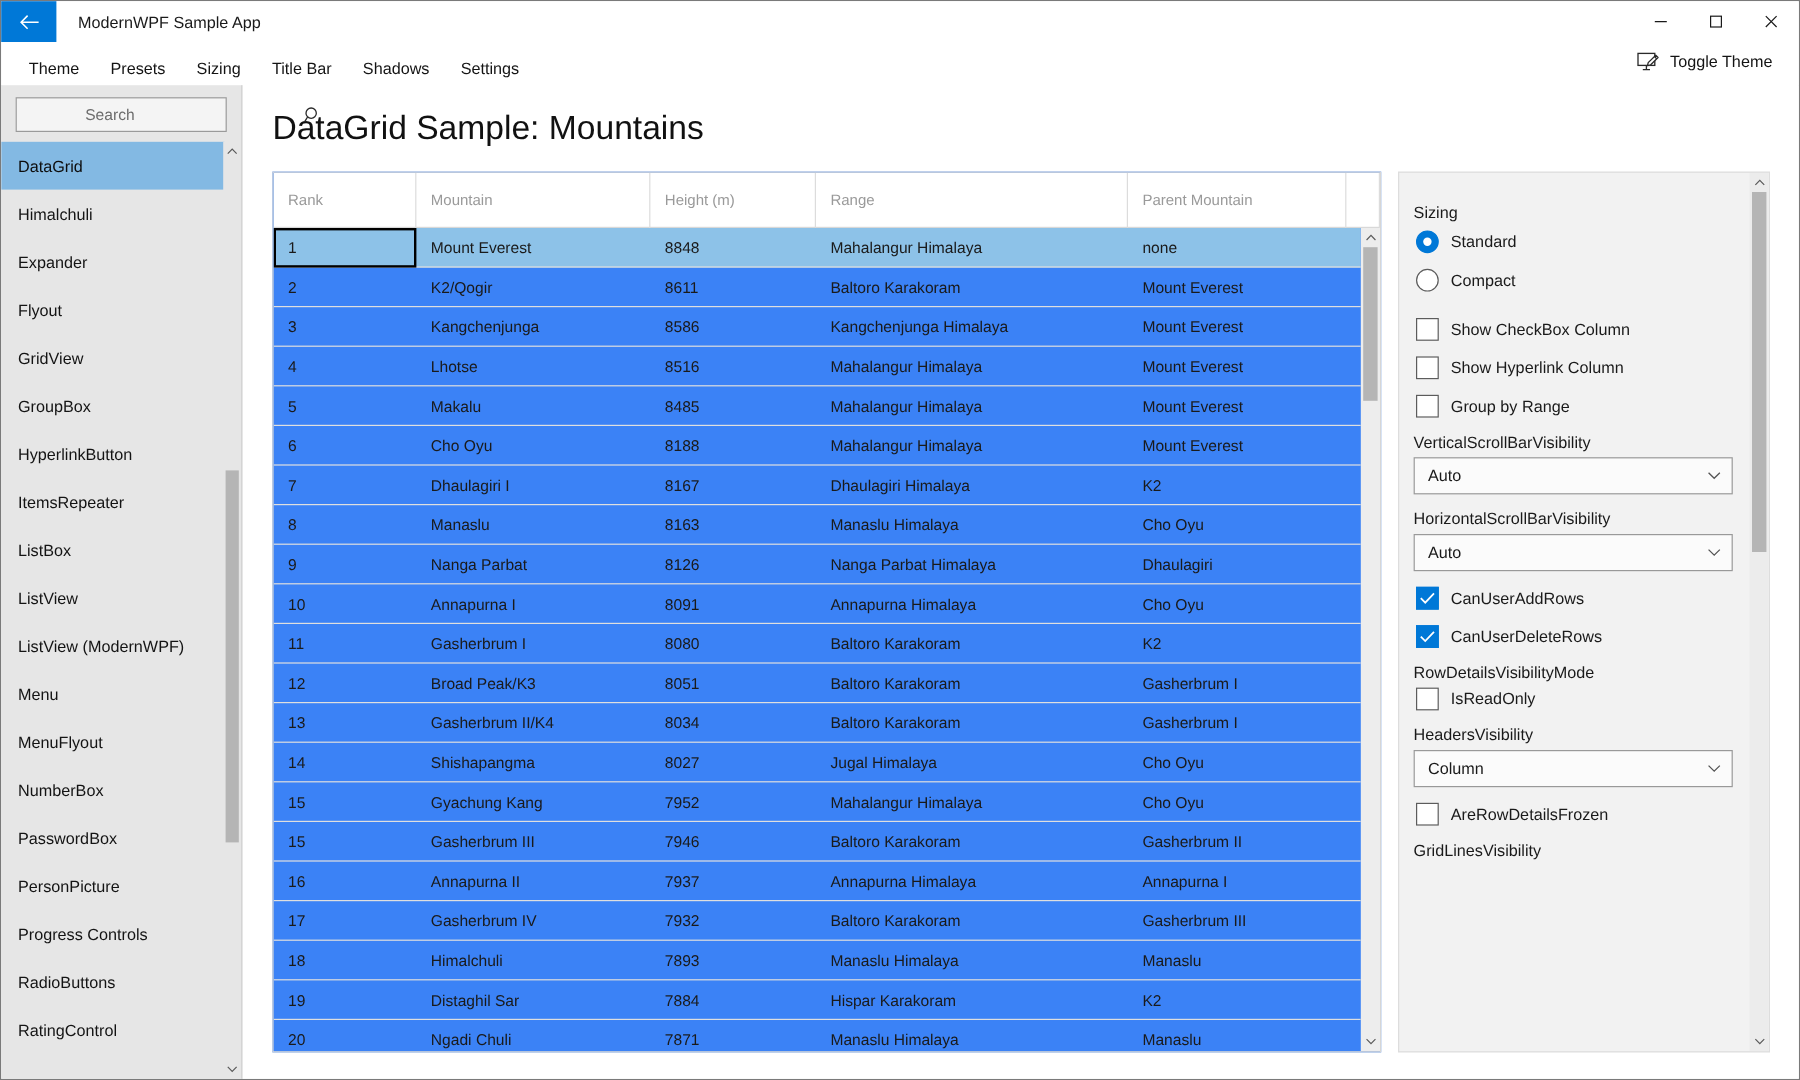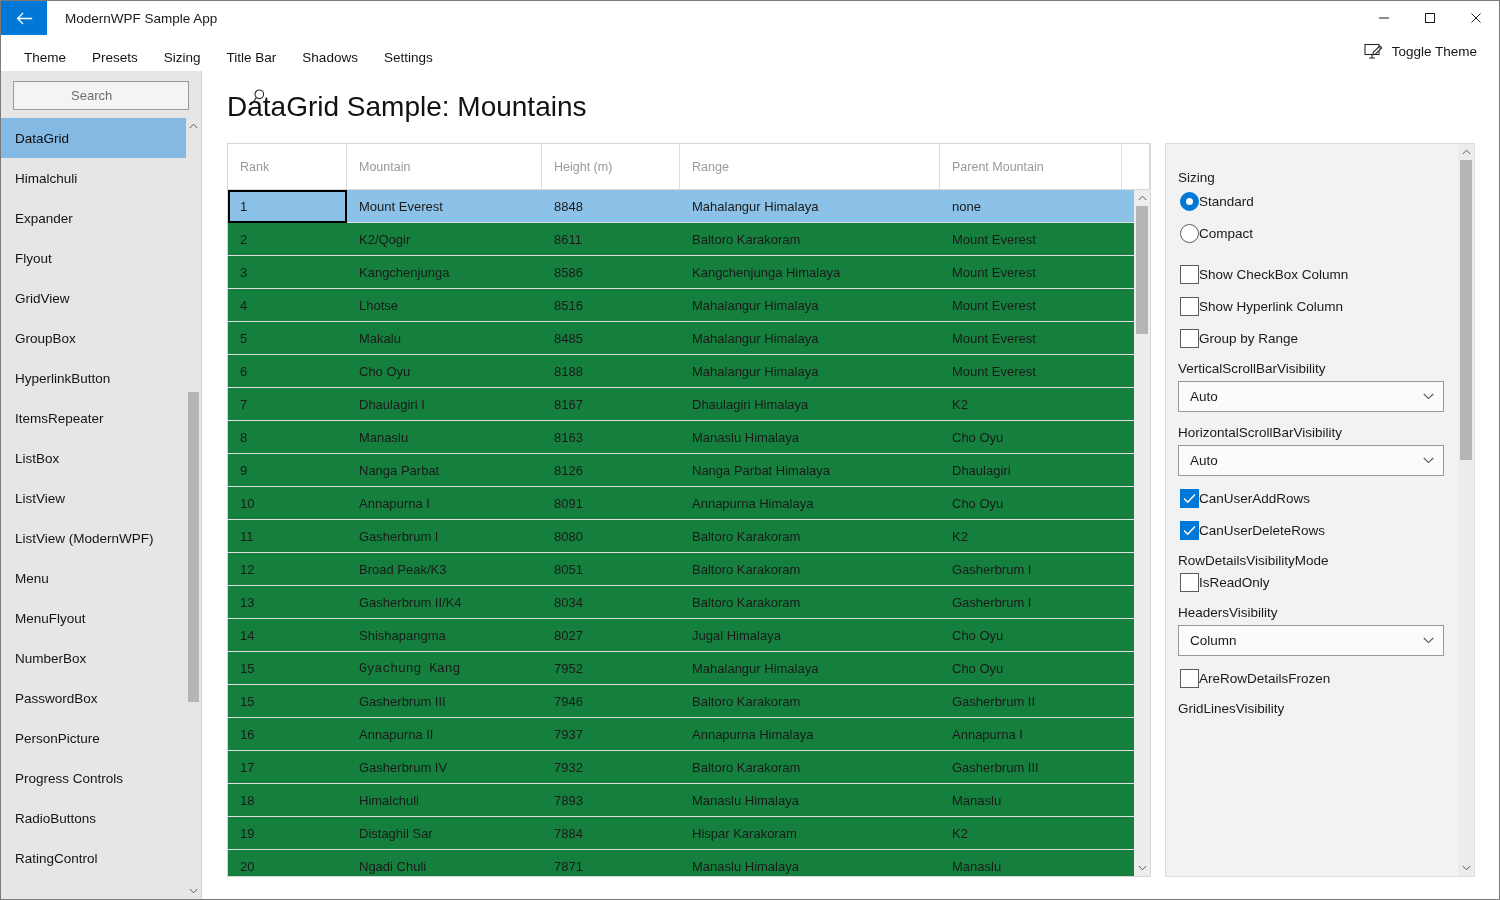--- a/index.html
+++ b/index.html
@@ -154,21 +154,21 @@
     color: #111111;
     margin-bottom: 20px;
     flex: none;
   }
   .panels { flex: 1; display: flex; min-height: 0; gap: 14px; }
 
   
   .grid-outer {
     flex: 1;
     border: 1px solid #d6d6d6;
-    background: #15803d;
+    background: #3b82f6;
     display: flex; flex-direction: column;
     min-width: 0;
     overflow: hidden;
   }
   .grid-header {
     display: flex;
     height: 46px;
     flex: none;
     background: #ffffff;
     border-bottom: 1px solid #d8d8d8;
@@ -243,20 +243,21 @@
     flex: 1;
     padding: 26px 14px 10px 12px;
     overflow: hidden;
   }
   .set-label {
     font-size: 13.5px; color: #1a1a1a;
     margin-bottom: 7px;
   }
   .radio-row, .check-row {
     display: flex; align-items: center;
+    gap: 10px;
     margin-bottom: 13px;
     cursor: pointer;
     padding-left: 2px;
   }
   .radio-outer {
     width: 19px; height: 19px; border-radius: 50%;
     border: 1px solid #5c5c5c;
     background: #ffffff;
     display: flex; align-items: center; justify-content: center;
     flex: none;
@@ -539,21 +540,21 @@
                 <div class="grid-row">
                   <div class="gr-cell" style="width: 119px;">14</div>
                   <div class="gr-cell" style="width: 195px;">Shishapangma</div>
                   <div class="gr-cell" style="width: 138px;">8027</div>
                   <div class="gr-cell" style="width: 260px; text-align: center;">Jugal Himalaya</div>
                   <div class="gr-cell" style="width: 182px;">Cho Oyu</div>
                   <div class="gr-cell" style="flex: 1 1 0%;"></div>
                 </div>
                 <div class="grid-row">
                   <div class="gr-cell" style="width: 119px;">15</div>
-                  <div class="gr-cell" style="width: 195px; font-family: Liberation Mono, monospace;">Gyachung Kang</div>
+                  <div class="gr-cell" style="width: 195px;">Gyachung Kang</div>
                   <div class="gr-cell" style="width: 138px;">7952</div>
                   <div class="gr-cell" style="width: 260px;">Mahalangur Himalaya</div>
                   <div class="gr-cell" style="width: 182px;">Cho Oyu</div>
                   <div class="gr-cell" style="flex: 1 1 0%;"></div>
                 </div>
                 <div class="grid-row">
                   <div class="gr-cell" style="width: 119px;">15</div>
                   <div class="gr-cell" style="width: 195px;">Gasherbrum III</div>
                   <div class="gr-cell" style="width: 138px;">7946</div>
                   <div class="gr-cell" style="width: 260px;">Baltoro Karakoram</div>

